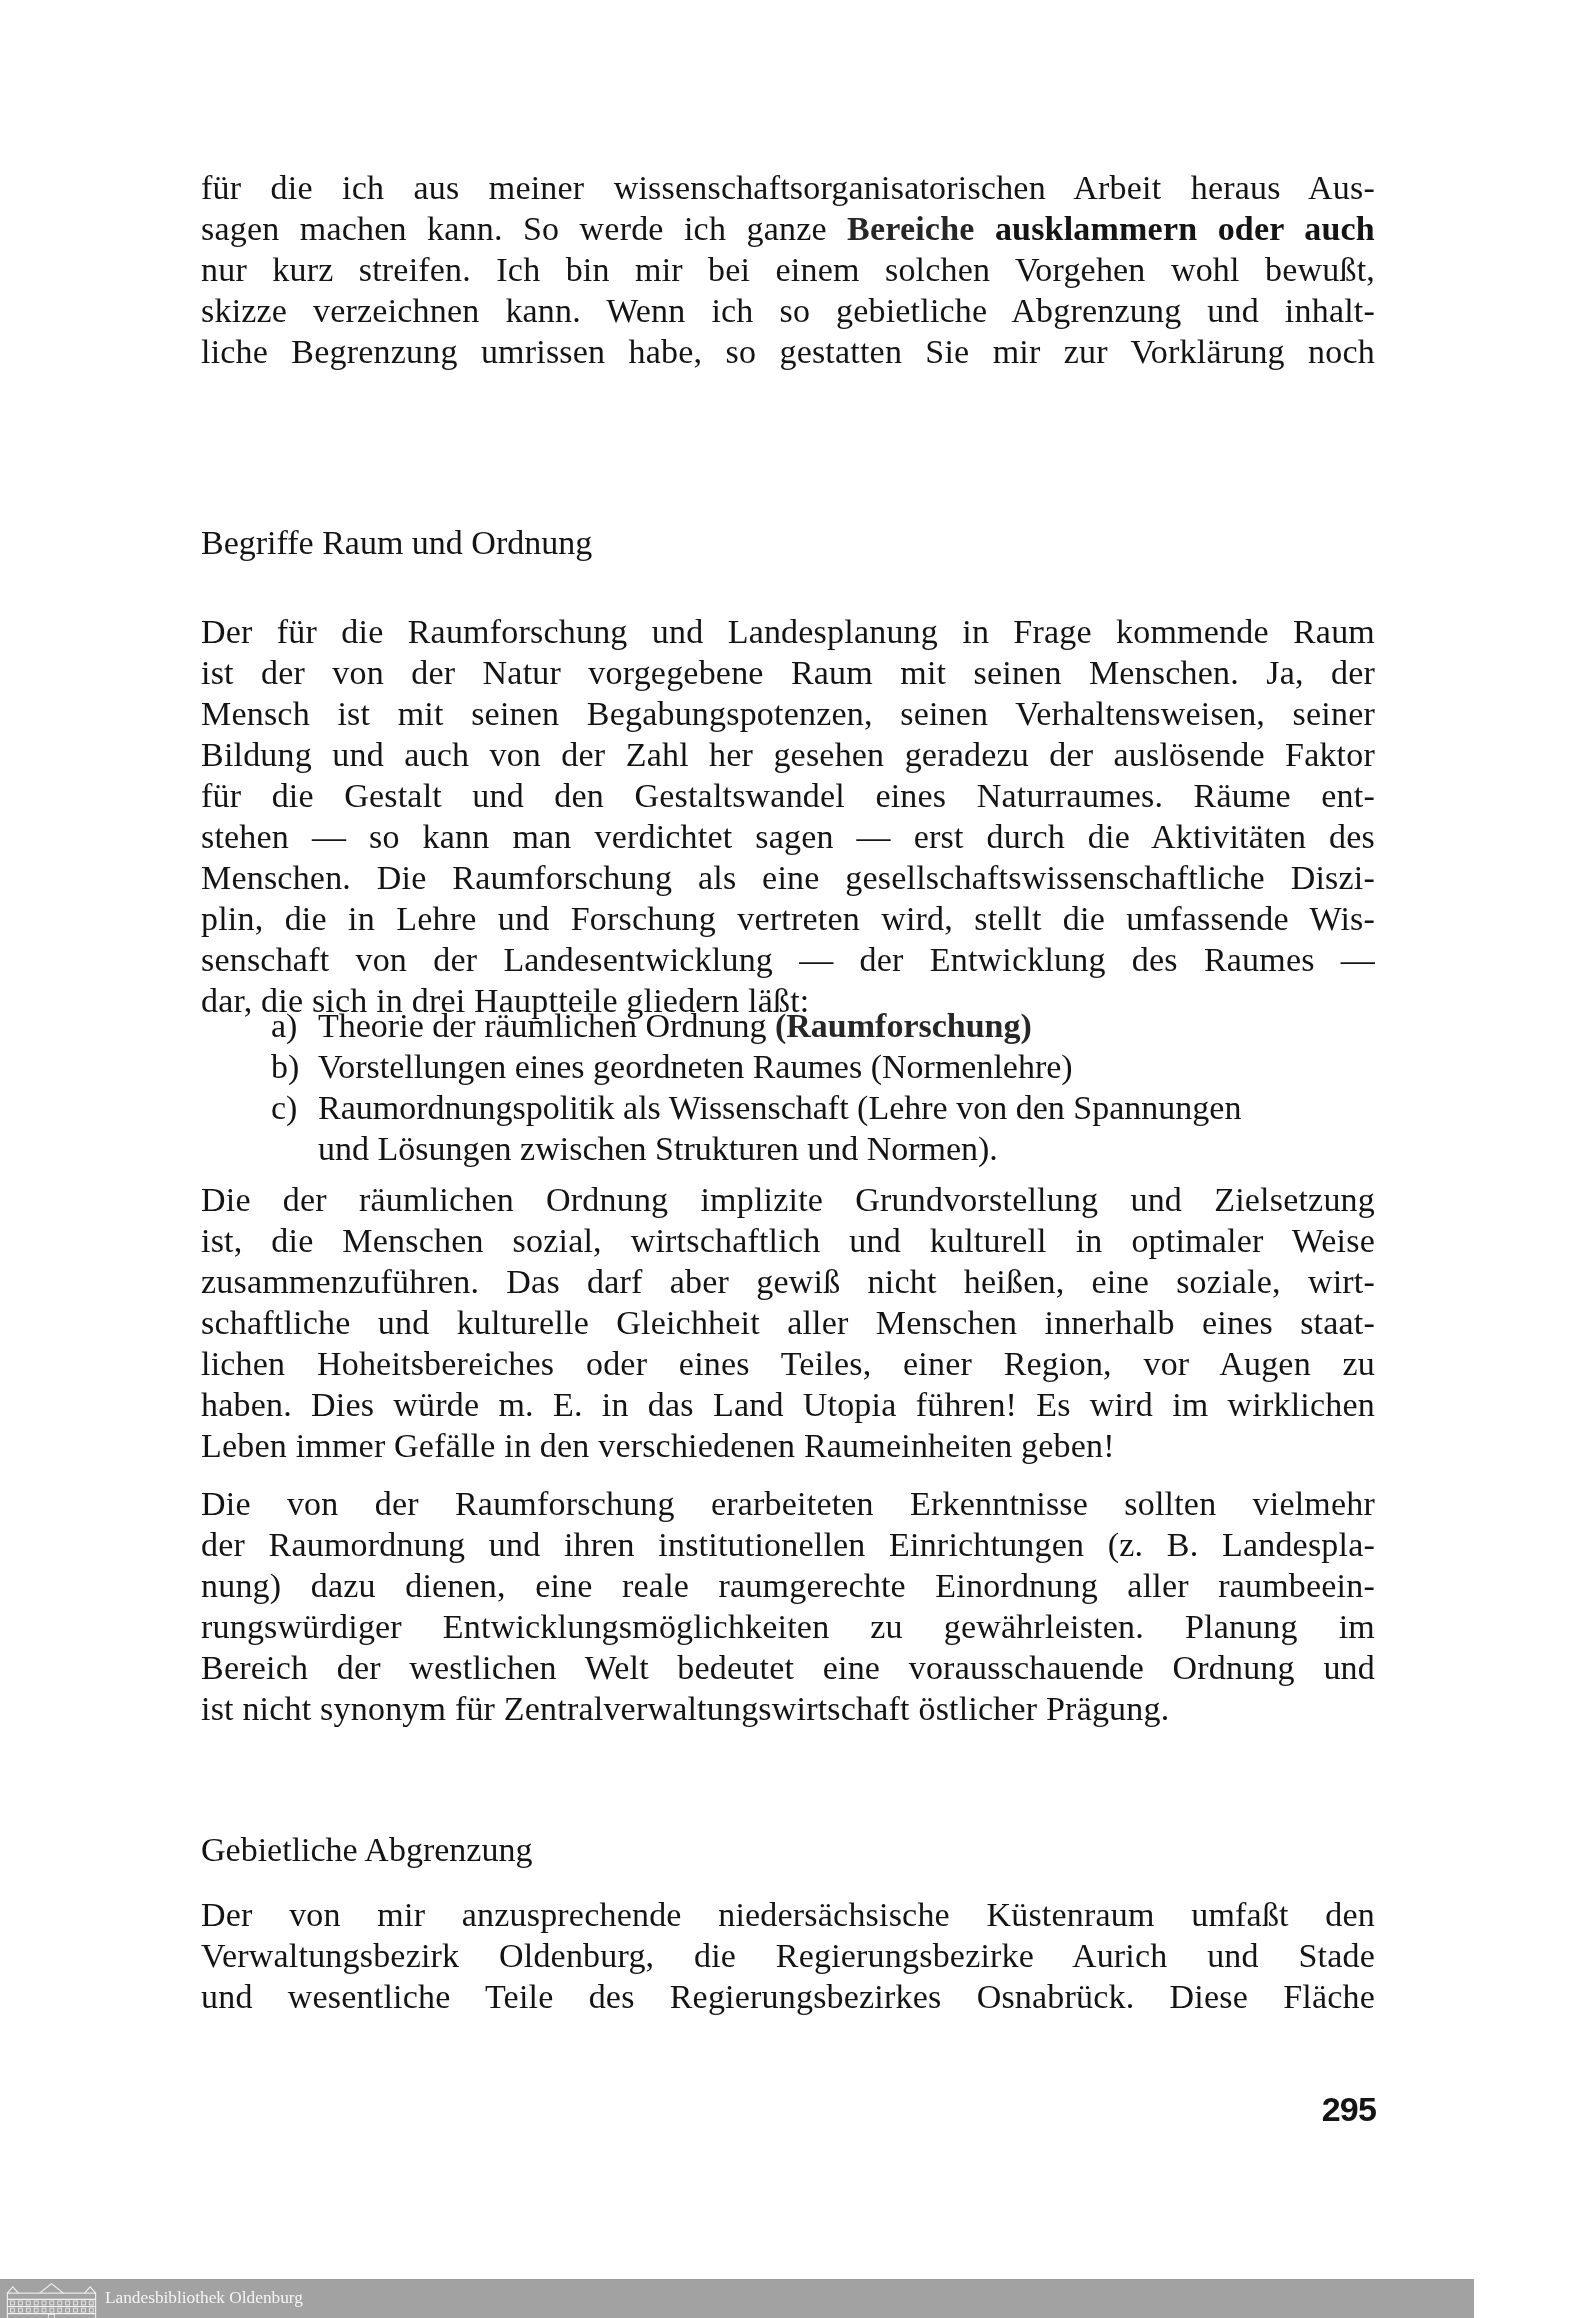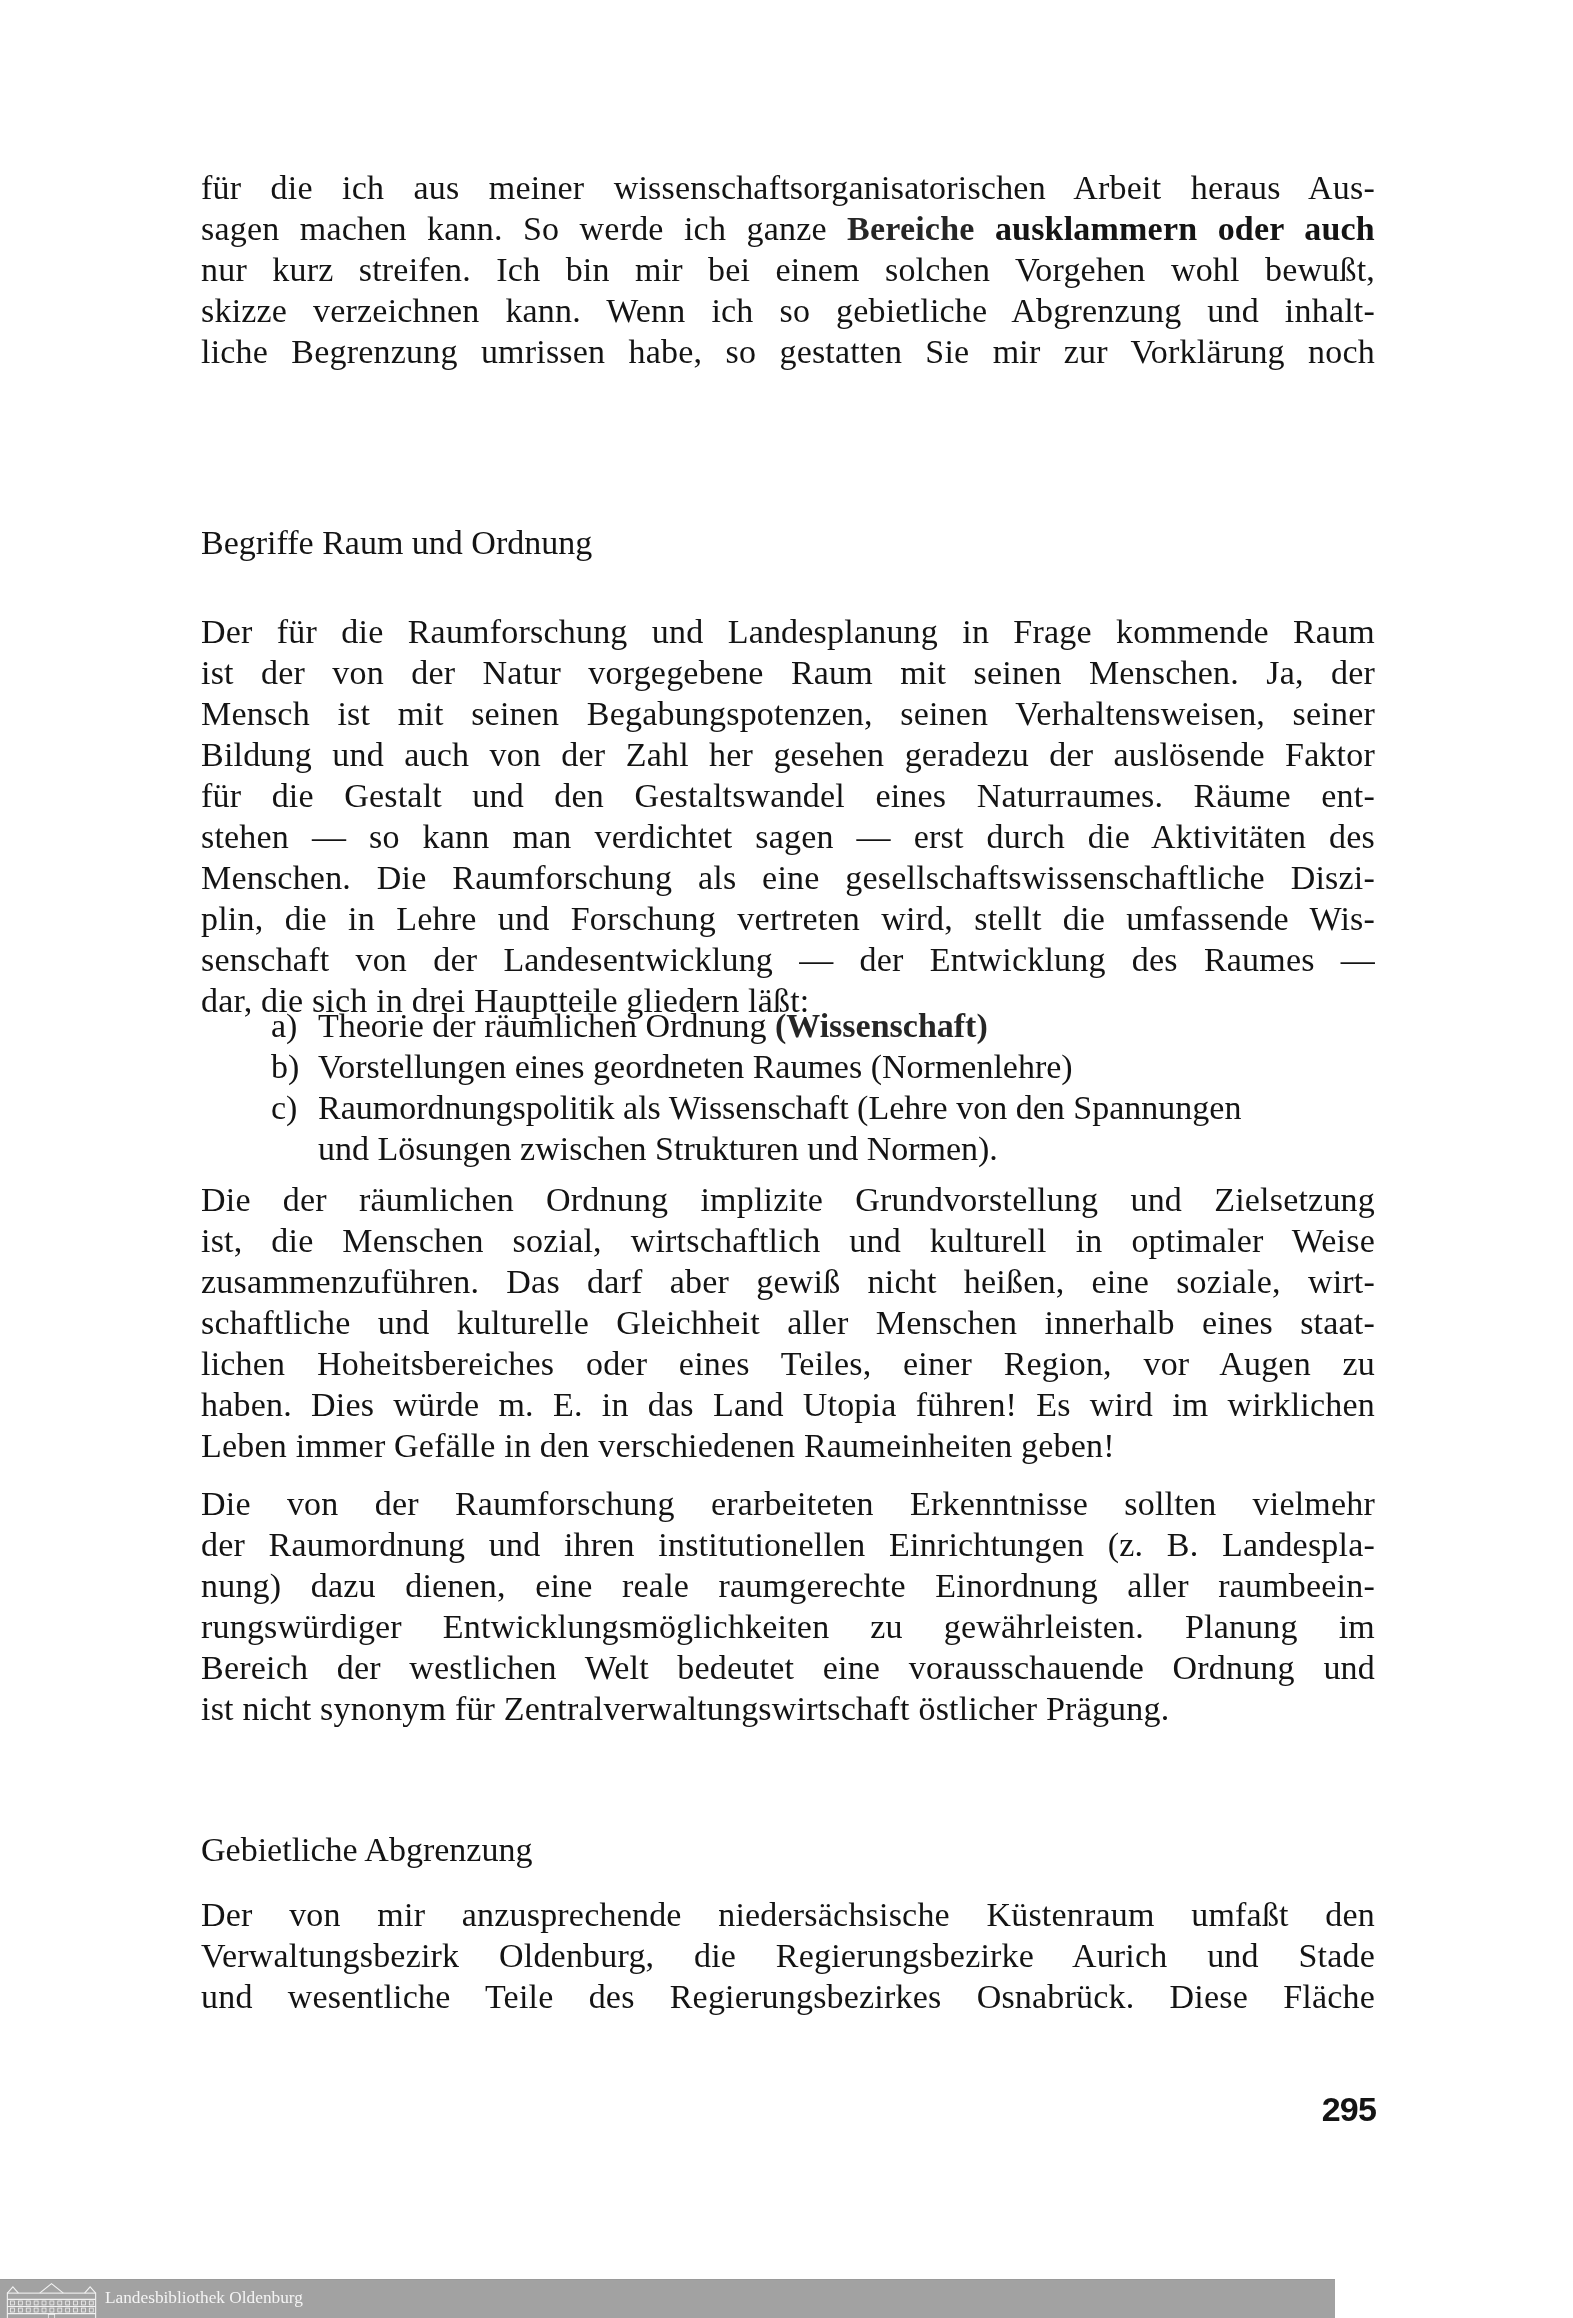--- a/index.html
+++ b/index.html
@@ -25,21 +25,21 @@
   .list { position: absolute; left: 0; width: 1174px; }
   .li { display: flex; font-size: 34px; line-height: 41px; height: 41px; white-space: nowrap; }
   .li .marker { width: 47px; margin-left: 70px; flex: none; }
   .li .txt { flex: 1; }
   .li.cont .txt { margin-left: 117px; }
   .pagenum {
     position: absolute; right: 198px; top: 2050px; font-size: 34px; font-weight: bold;
     font-family: "Liberation Sans", "DejaVu Sans", sans-serif; letter-spacing: -0.8px; margin-top: 40px;
   }
   .footer {
-    position: absolute; left: 0; top: 2279px; width: 1335px; height: 39px;
+    position: absolute; left: 0; top: 2279px; width: 1474px; height: 39px;
     background: #a2a2a2; border-top: 0.8px solid #9a9a9a;
   }
   .footer .logo { position: absolute; left: 4.7px; top: 1.6px; width: 93px; height: 38px; }
   .footer .lib {
     position: absolute; left: 105px; top: 7.9px; color: #f4f4f4; font-size: 17.3px;
     font-family: "Liberation Serif", "DejaVu Serif", serif; white-space: nowrap;
   }
 </style>
 </head>
 <body>
@@ -65,21 +65,21 @@
     <span class="line">stehen — so kann man verdichtet sagen — erst durch die Aktivitäten des</span>
     <span class="line">Menschen. Die Raumforschung als eine gesellschaftswissenschaftliche Diszi-</span>
     <span class="line">plin, die in Lehre und Forschung vertreten wird, stellt die umfassende Wis-</span>
     <span class="line">senschaft von der Landesentwicklung — der Entwicklung des Raumes —</span>
     <span class="line last">dar, die sich in drei Hauptteile gliedern läßt:</span>
   </div>
 
   <div class="list" style="top:1005px;">
     <div class="li">
       <span class="marker">a)</span>
-      <span class="txt"><span>Theorie der räumlichen Ordnung </span><span class="sb">(Wissenschaft)</span></span>
+      <span class="txt"><span>Theorie der räumlichen Ordnung </span><span class="sb">(Raumforschung)</span></span>
     </div>
     <div class="li">
       <span class="marker">b)</span>
       <span class="txt">Vorstellungen eines geordneten Raumes (Normenlehre)</span>
     </div>
     <div class="li">
       <span class="marker">c)</span>
       <span class="txt">Raumordnungspolitik als Wissenschaft (Lehre von den Spannungen</span>
     </div>
     <div class="li cont">

